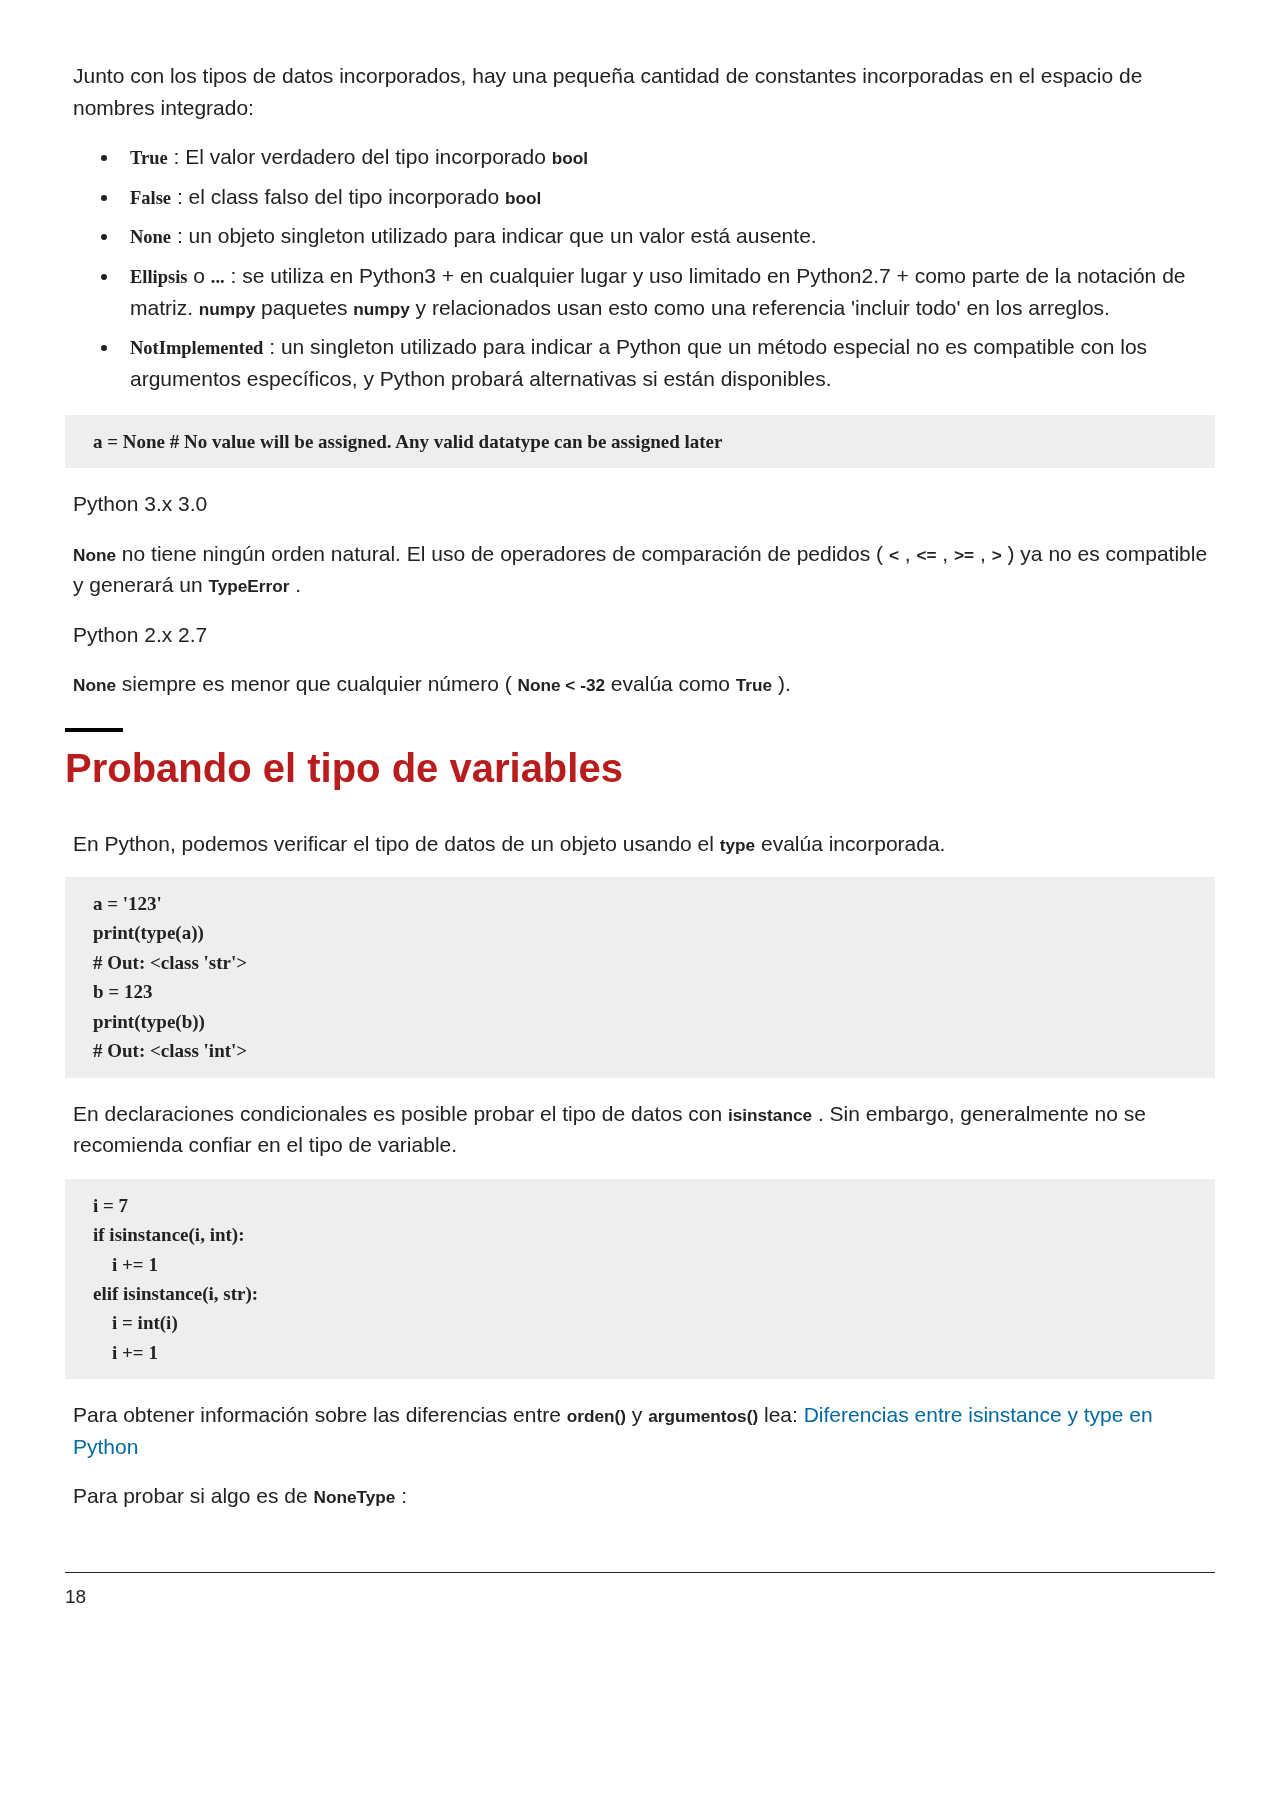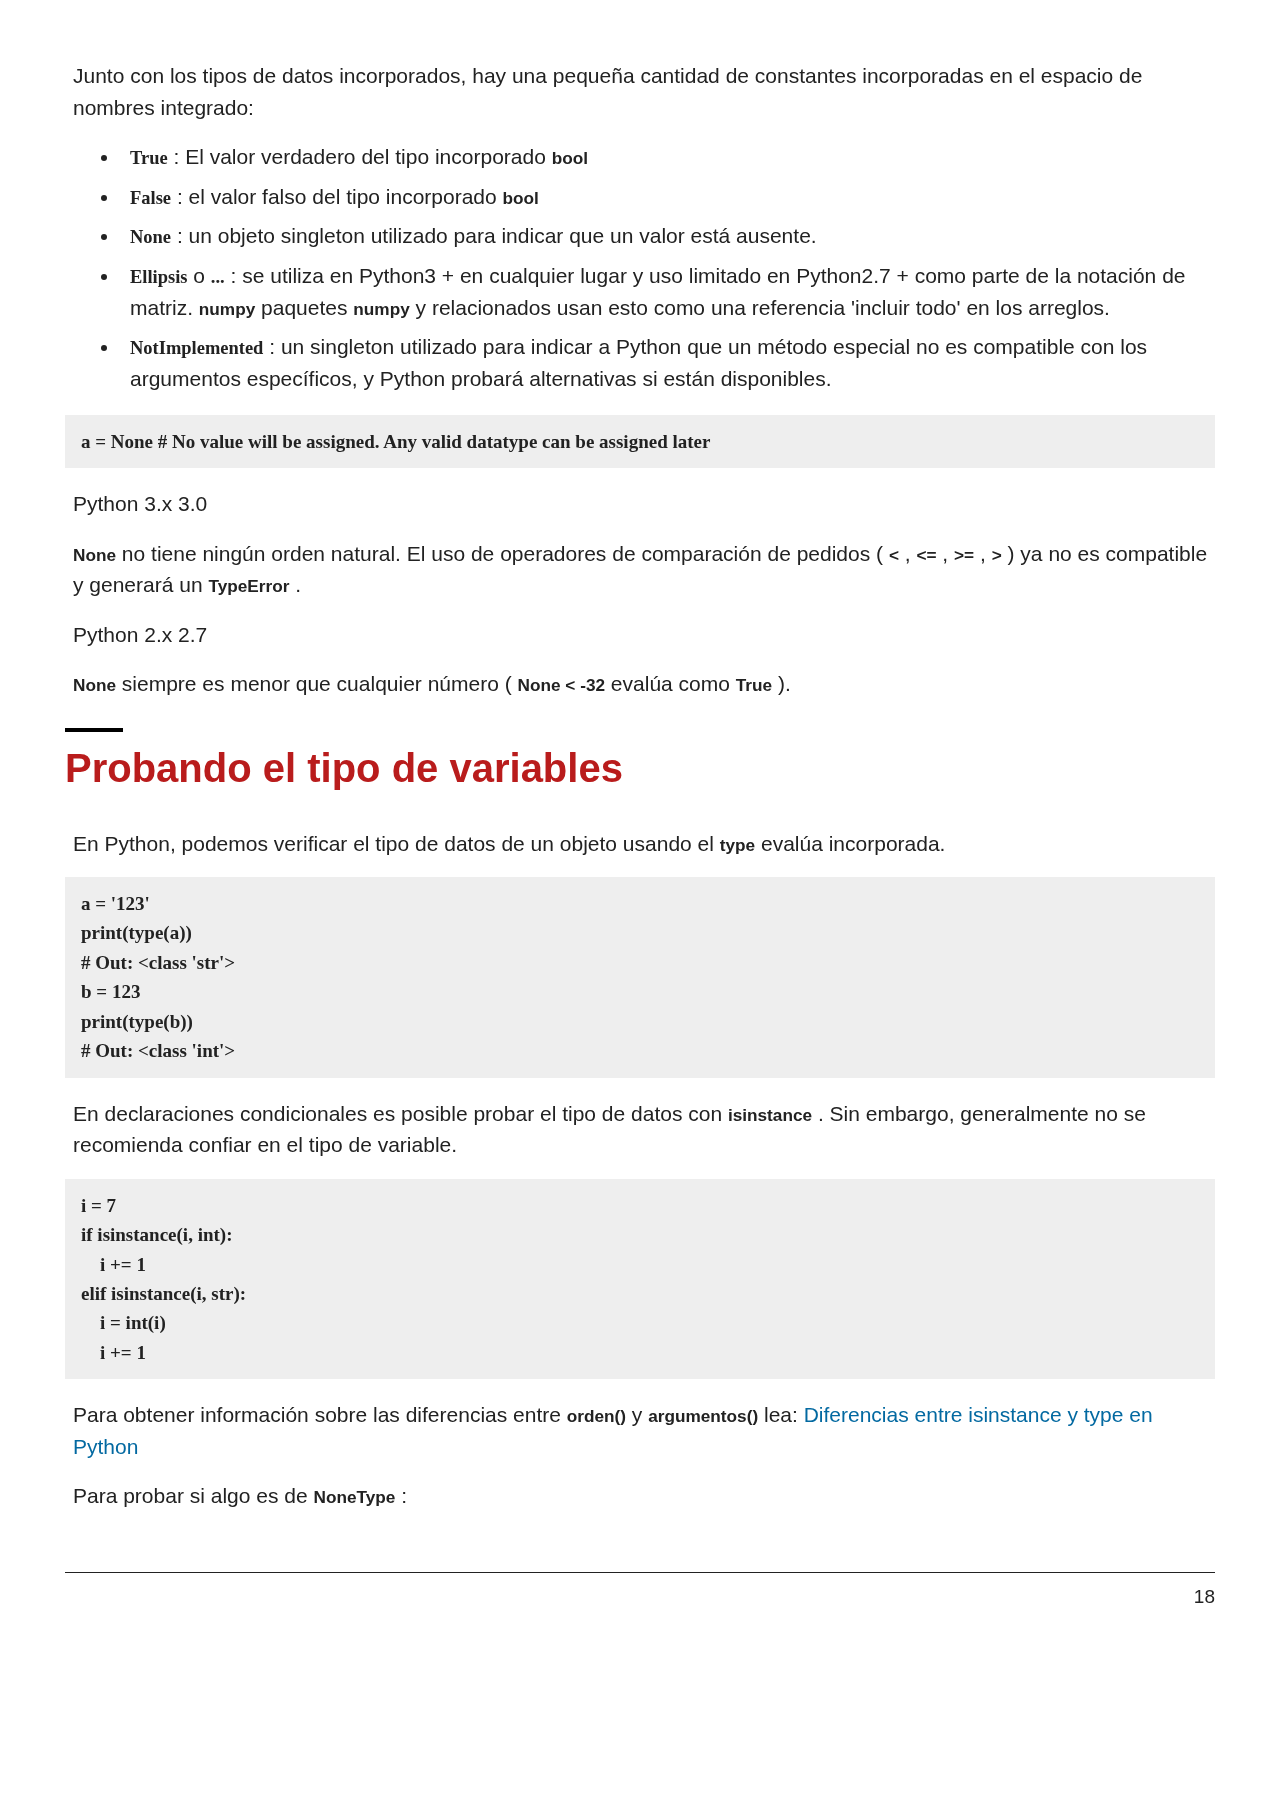--- a/index.html
+++ b/index.html
@@ -29,21 +29,21 @@
     font-weight: bold;
     font-size: 0.88em;
   }
   .small-code {
     font-family: Liberation Sans, sans-serif;
     font-weight: bold;
     font-size: 0.82em;
   }
   .codeblock {
     background: #eeeeee;
-    padding: 12px 16px;
+    padding: 12px 28px;
     font-family: "Times New Roman", Times, serif;
     font-weight: bold;
     font-size: 19px;
     line-height: 1.55;
     white-space: pre;
     margin: 14px 0 20px 0;
   }
   h1.section {
     color: #b91c1c;
     font-size: 40px;
@@ -62,38 +62,38 @@
   a.link {
     color: #0369a1;
     text-decoration: none;
   }
   .footer-line {
     border: none;
     border-top: 1.5px solid #222;
     margin-top: 60px;
   }
   .page-number {
-    text-align: right;
+    text-align: left;
     font-size: 19px;
     color: #222;
     margin-top: 10px;
   }
 </style>
 </head>
 <body>
 
 <p>Junto con los tipos de datos incorporados, hay una pequeña cantidad de constantes incorporadas en el espacio de nombres integrado:</p>
 
 <ul>
   <li>
     <span class="code-inline">True</span><span> : El valor verdadero del tipo incorporado</span>
     <span class="small-code">bool</span>
   </li>
   <li>
-    <span class="code-inline">False</span><span> : el valor falso del tipo incorporado</span>
+    <span class="code-inline">False</span><span> : el class falso del tipo incorporado</span>
     <span class="small-code">bool</span>
   </li>
   <li>
     <span class="code-inline">None</span><span> : un objeto singleton utilizado para indicar que un valor está ausente.</span>
   </li>
   <li>
     <span class="code-inline">Ellipsis</span><span> o </span><span class="code-inline">...</span><span> : se utiliza en Python3 + en cualquier lugar y uso limitado en Python2.7 + como parte de la notación de matriz. </span><span class="small-code">numpy</span><span> paquetes </span><span class="small-code">numpy</span><span> y relacionados usan esto como una referencia 'incluir todo' en los arreglos.</span>
   </li>
   <li>
     <span class="code-inline">NotImplemented</span><span> : un singleton utilizado para indicar a Python que un método especial no es compatible con los argumentos específicos, y Python probará alternativas si están disponibles.</span>

